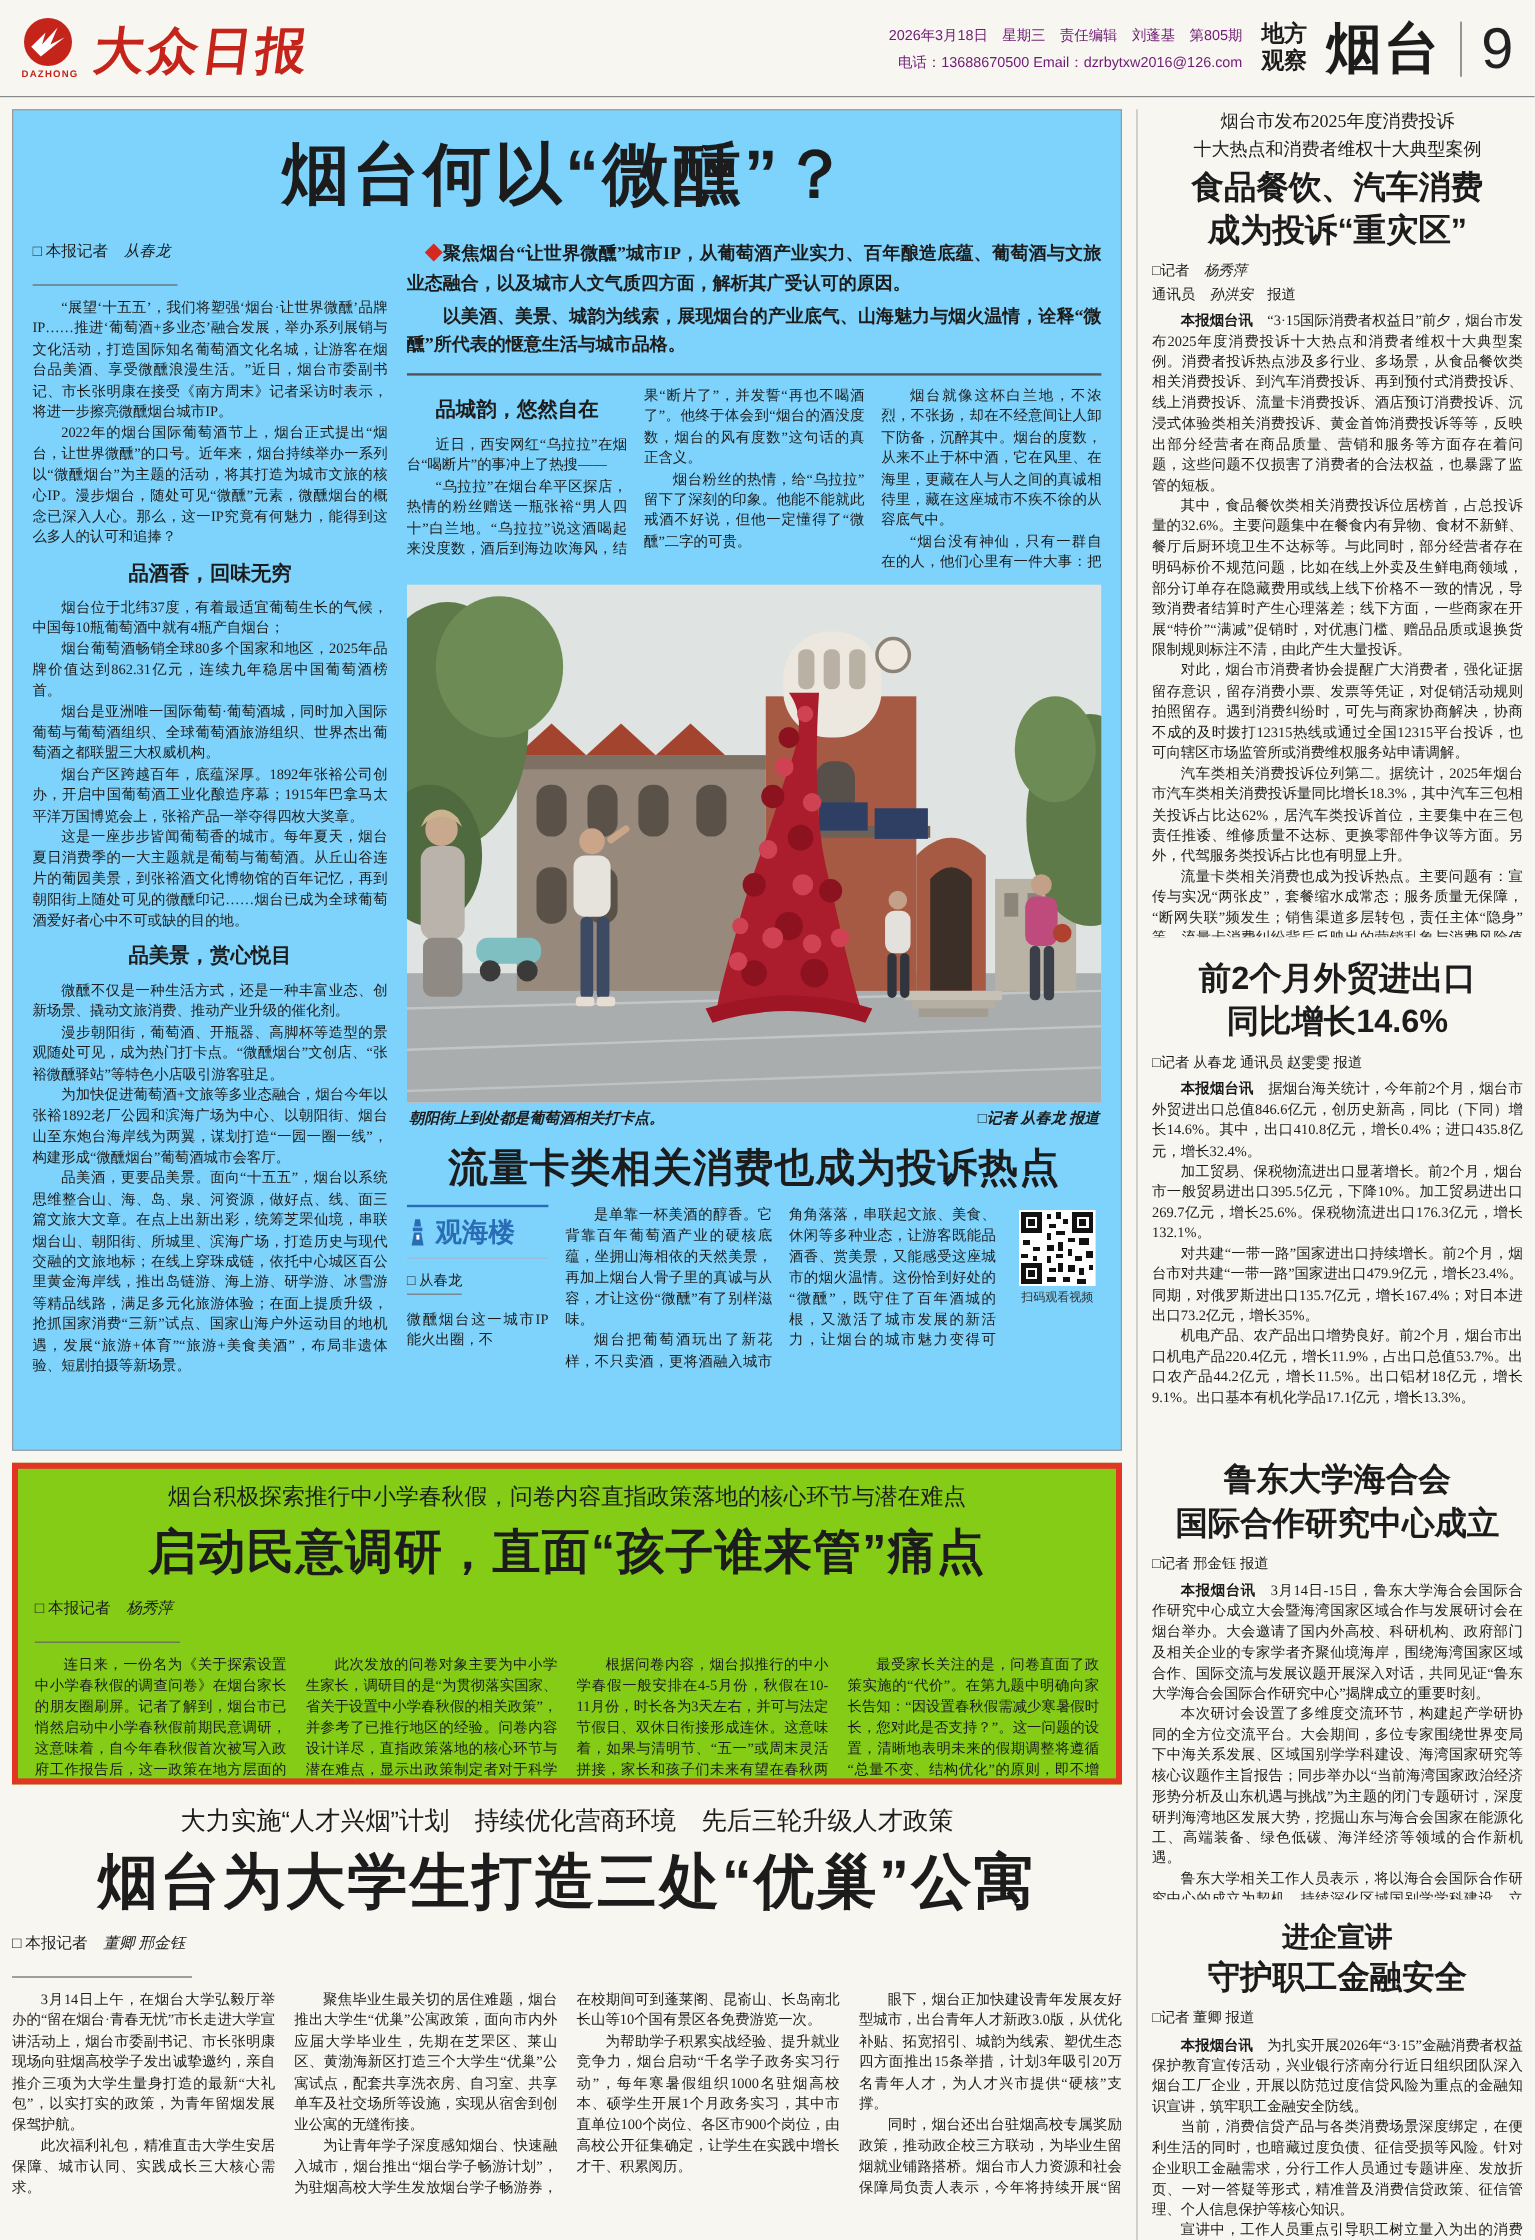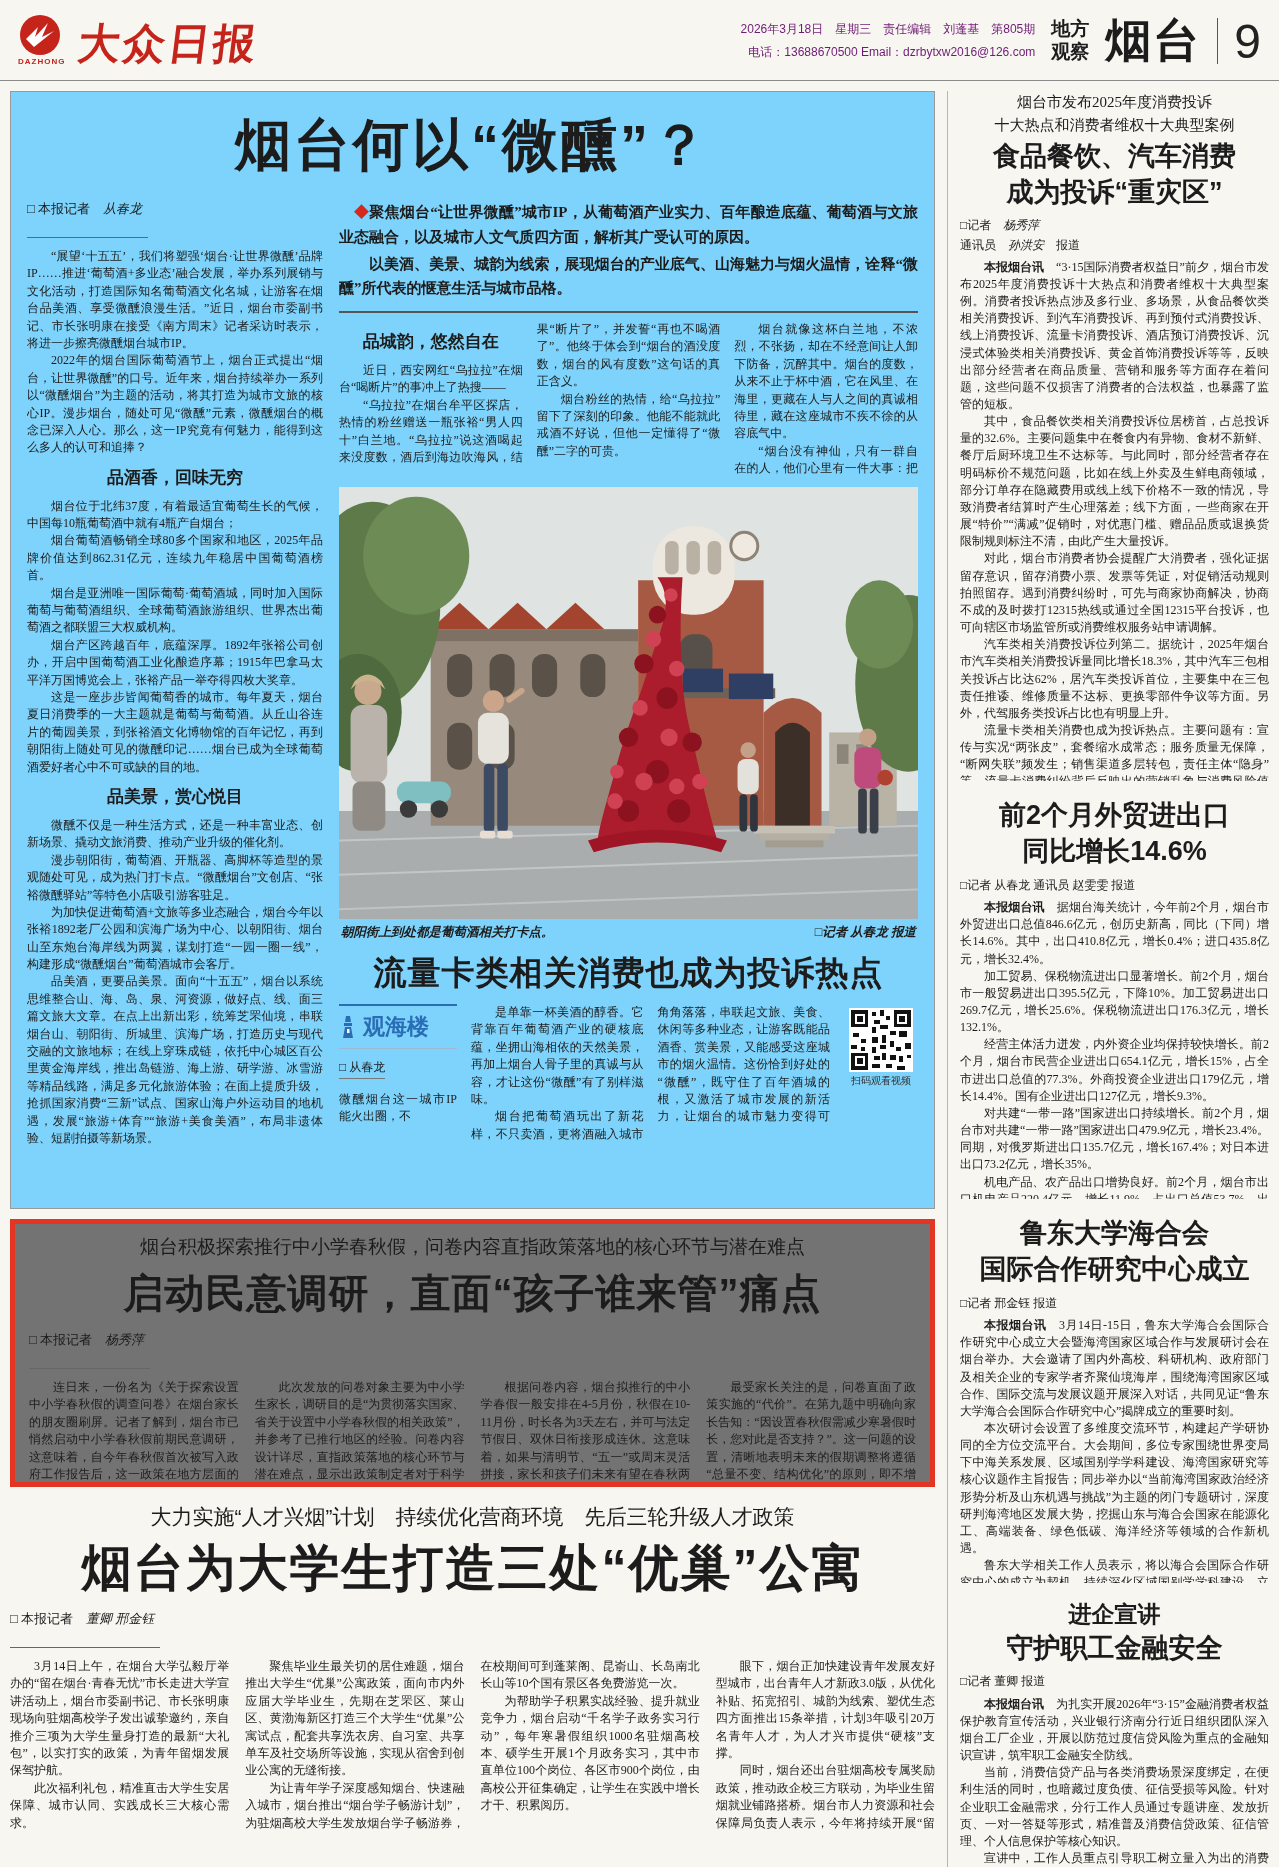--- a/index.html
+++ b/index.html
@@ -52,21 +52,21 @@
   .comm-left{width:118px;flex:none;font-size:12px;}
   .comm-logo{display:flex;align-items:center;gap:6px;color:#2a6db5;font-family:"Liberation Sans",sans-serif;
              font-weight:bold;font-size:22px;border-top:2px solid #2a6db5;border-bottom:1px solid #9db9d6;padding:6px 0;}
   .comm-byline{font-size:12px;margin-top:10px;border-bottom:1px solid #777;display:inline-block;padding-bottom:2px;}
   .comm-first{font-size:12px;line-height:1.45;text-align:justify;margin-top:12px;}
   .comm-body{flex:1;columns:2;column-gap:14px;height:148px;overflow:hidden;}
   .comm-qr{width:74px;flex:none;text-align:center;font-size:10px;color:#333;}
   .comm-qr svg{width:64px;height:64px;display:block;margin:4px auto 2px;}
   
   .red-box{border:5px solid #e23524;margin-top:10px;padding:8px 14px 10px;height:268px;
-           box-sizing:border-box;overflow:hidden;background:#737373;}
+           box-sizing:border-box;overflow:hidden;background:#84cc16;}
   .red-kicker{text-align:center;font-family:"Liberation Sans",sans-serif;font-size:19px;margin:2px 0 6px;}
   .red-headline{text-align:center;font-family:"Liberation Sans",sans-serif;font-weight:900;
                 font-size:40px;letter-spacing:1px;margin:0 0 8px;}
   .red-cols{columns:4;column-gap:16px;height:142px;overflow:hidden;}
   
   .bottom-sec{margin-top:12px;height:330px;overflow:hidden;}
   .bottom-kicker{text-align:center;font-family:"Liberation Sans",sans-serif;font-size:21px;margin:4px 0;}
   .bottom-headline{text-align:center;font-family:"Liberation Sans",sans-serif;font-weight:900;
                    font-size:50px;letter-spacing:2px;margin:2px 0 6px;}
   .bottom-cols{columns:4;column-gap:16px;height:178px;overflow:hidden;}
@@ -375,21 +375,20 @@
         <div>前2个月外贸进出口</div>
         <div>同比增长14.6%</div>
       </div>
       <div class="rail-byline">
         <div>□记者 从春龙 通讯员 赵雯雯 报道</div>
       </div>
       <div class="rail-body">
         <p class="lead-p"><b class="lead-label">本报烟台讯</b><span>　据烟台海关统计，今年前2个月，烟台市外贸进出口总值846.6亿元，创历史新高，同比（下同）增长14.6%。其中，出口410.8亿元，增长0.4%；进口435.8亿元，增长32.4%。</span></p>
         <div>
             <p class="flow-para">加工贸易、保税物流进出口显著增长。前2个月，烟台市一般贸易进出口395.5亿元，下降10%。加工贸易进出口269.7亿元，增长25.6%。保税物流进出口176.3亿元，增长132.1%。</p>
-            <p class="flow-para">经营主体活力迸发，内外资企业均保持较快增长。前2个月，烟台市民营企业进出口654.1亿元，增长15%，占全市进出口总值的77.3%。外商投资企业进出口179亿元，增长14.4%。国有企业进出口127亿元，增长9.3%。</p>
             <p class="flow-para">对共建“一带一路”国家进出口持续增长。前2个月，烟台市对共建“一带一路”国家进出口479.9亿元，增长23.4%。同期，对俄罗斯进出口135.7亿元，增长167.4%；对日本进出口73.2亿元，增长35%。</p>
             <p class="flow-para">机电产品、农产品出口增势良好。前2个月，烟台市出口机电产品220.4亿元，增长11.9%，占出口总值53.7%。出口农产品44.2亿元，增长11.5%。出口铝材18亿元，增长9.1%。出口基本有机化学品17.1亿元，增长13.3%。</p>
           </div>
       </div>
     </article>
 
     <article class="rail-article h-a3">
       <div class="rail-headline">
         <div>鲁东大学海合会</div>
         <div>国际合作研究中心成立</div>

